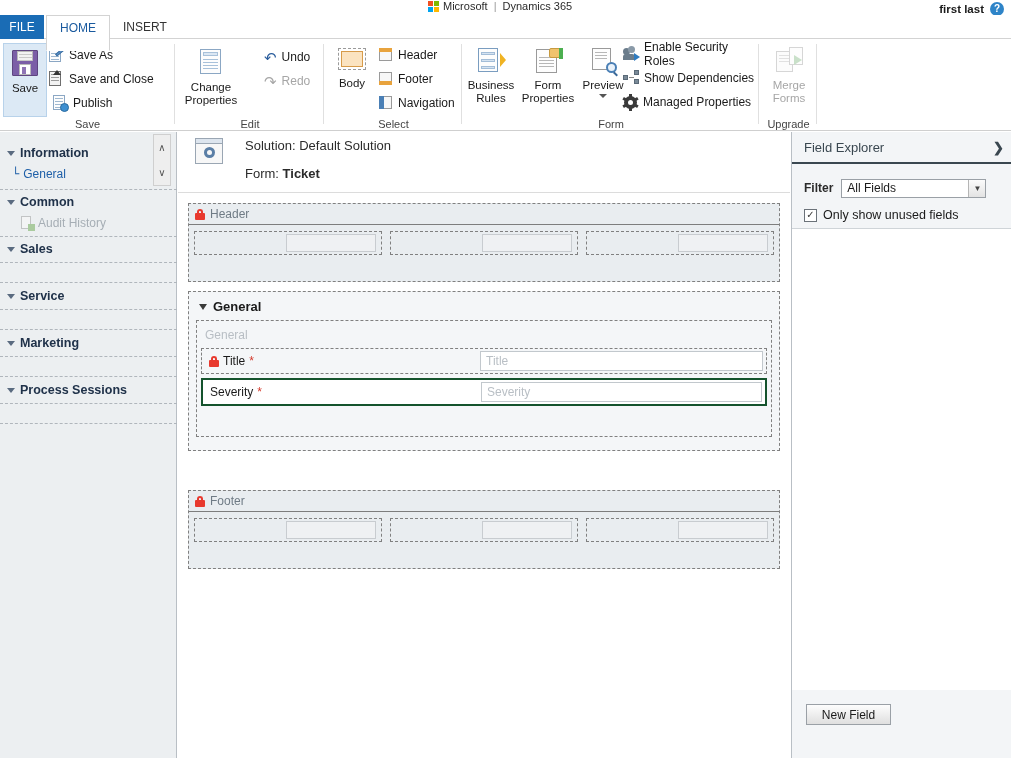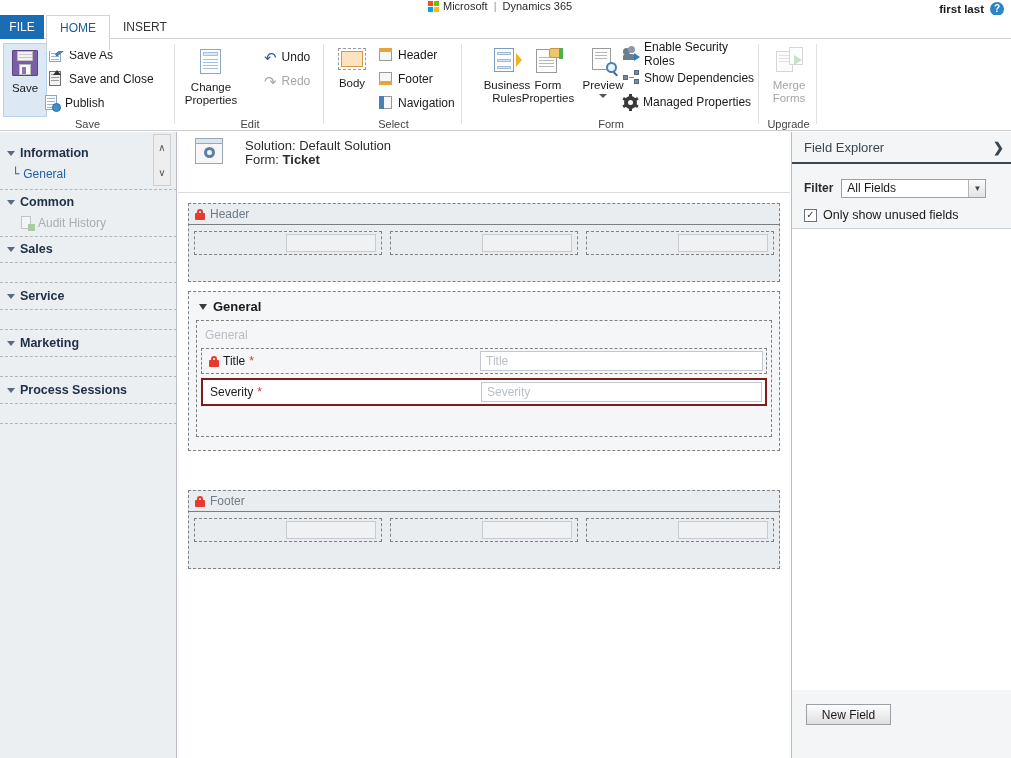--- a/index.html
+++ b/index.html
@@ -268,21 +268,21 @@
     background: #f7f7f7; border: 1px solid #9aa6b3;
   }
   .sol-icon .bar { position:absolute; left:0; top:0; width:26px; height:5px; background:#dde5ee; border-bottom:1px solid #9aa6b3; }
   .sol-icon .g { position:absolute; left:8px; top:8px; width:11px; height:11px; border-radius:50%;
     background:#5b7fa6; }
   .sol-icon .gh { position:absolute; left:11px; top:11px; width:5px; height:5px; border-radius:50%; background:#f7f7f7; }
   .sol-line {
     position: absolute; left: 67px; font-size: 13px; color: #2b2b2b;
   }
   .sol-line.l1 { top: 6px; }
-  .sol-line.l2 { top: 20px; }
+  .sol-line.l2 { top: 34px; }
   .sol-line b { font-weight: bold; }
 
   .canvas {
     position: absolute; left: 0; top: 61px; width: 612px; height: 565px;
     background: #ffffff; padding: 10px;
   }
 
   .fsection {
     position: relative; border: 1px dashed #808080; background: #e9edf0;
     margin-bottom: 9px;
@@ -323,21 +323,21 @@
   }
   .tab-tri { width:0;height:0;border-left:4px solid transparent;border-right:4px solid transparent;
     border-top:6px solid #3a3a3a; }
   .innersec { border: 1px dashed #808080; padding: 4px; background: #f4f6f8; }
   .innersec-label { font-size: 12px; color: #b8bec4; padding: 3px 4px 6px; }
 
   .fieldrow {
     display: flex; align-items: center; height: 26px; margin-bottom: 4px;
     border: 1px dashed #808080; background: transparent;
   }
-  .fieldrow.selected { border: 2px solid #7f1d1d; background: #ffffff; height: 28px; }
+  .fieldrow.selected { border: 2px solid #14532d; background: #ffffff; height: 28px; }
   .fieldrow .flabel {
     display: flex; align-items: center; gap: 4px;
     width: 278px; padding-left: 7px; font-size: 12px; color: #1a1a1a;
   }
   .req { color: #d43a2c; font-size: 12px; }
   .fieldrow .fctrl {
     flex: 1; margin-right: 3px; height: 20px;
     background: #ffffff; border: 1px solid #c2c8cd;
     display: flex; align-items: center; padding-left: 5px;
     font-size: 12px; color: #b9bfc5;
@@ -451,21 +451,21 @@
         <span>Save As</span>
       </div>
       <div class="smallitem" style="left:48px; top:30px;">
         <span class="ico16">
           <span class="doc-base" style="background:#f2f2f2;border-color:#6f6f6f;"></span>
           <span class="doc-lines" style="background:#9a9a9a;box-shadow:0 3px 0 #9a9a9a,0 6px 0 #9a9a9a;"></span>
           <span class="arrow-up"></span>
         </span>
         <span>Save and Close</span>
       </div>
-      <div class="smallitem" style="left:44px; top:54px;justify-content:center;">
+      <div class="smallitem" style="left:52px; top:54px;justify-content:center;">
         <span class="ico16">
           <span class="doc-base"></span>
             <span class="doc-lines"></span>
             <span class="blue-globe"></span>
         </span>
         <span>Publish</span>
       </div>
       <div class="glabel">Save</div>
       <div class="gdiv" style="right:0;"></div>
     </div>
@@ -521,21 +521,21 @@
           <span class="s-box"></span>
             <span class="s-nav"></span>
         </span>
         <span>Navigation</span>
       </div>
       <div class="glabel">Select</div>
       <div class="gdiv" style="right:0;"></div>
     </div>
 
     <div class="rgroup" style="left:463px; width:296px;">
-      <div class="bigbtn" style="left:18px; width:52px;">
+      <div class="bigbtn" style="left:2px; width:52px;">
         <span class="ico-br">
           <span class="d"></span>
             <span class="l"></span>
             <span class="l l2"></span>
             <span class="l l3"></span>
             <span class="bolt"></span>
         </span>
         <span class="blabel">
           <span>Business</span><br>
           <span>Rules</span>

